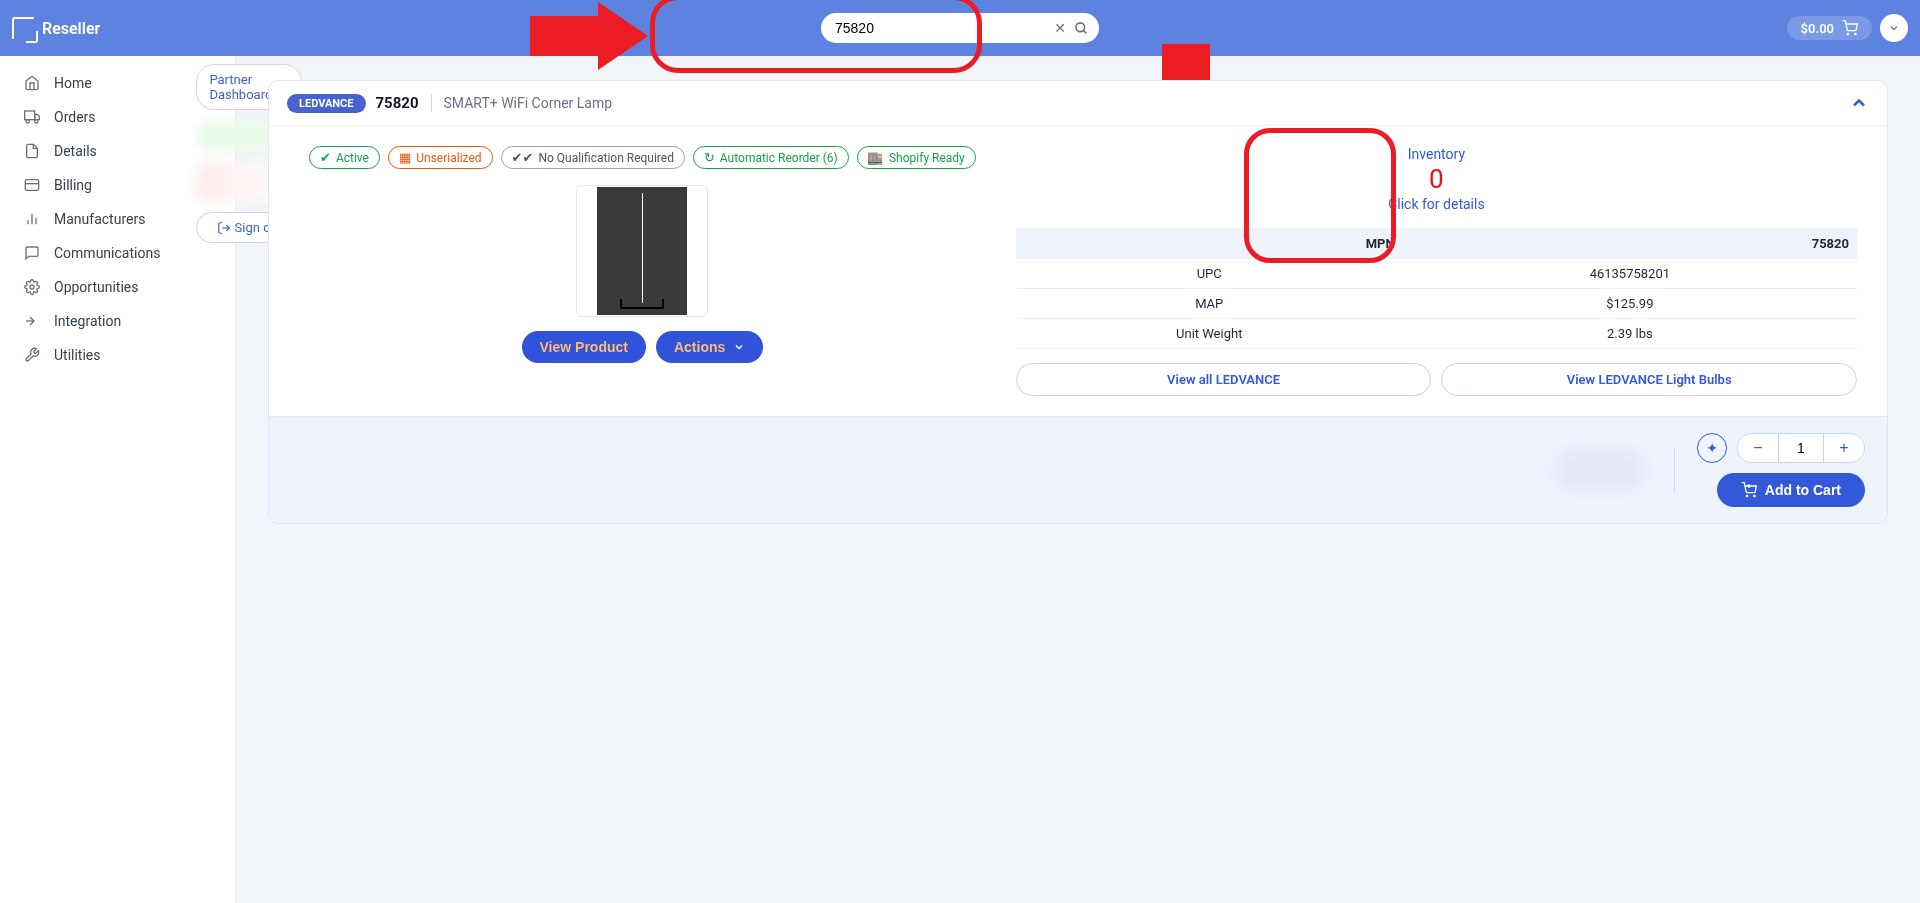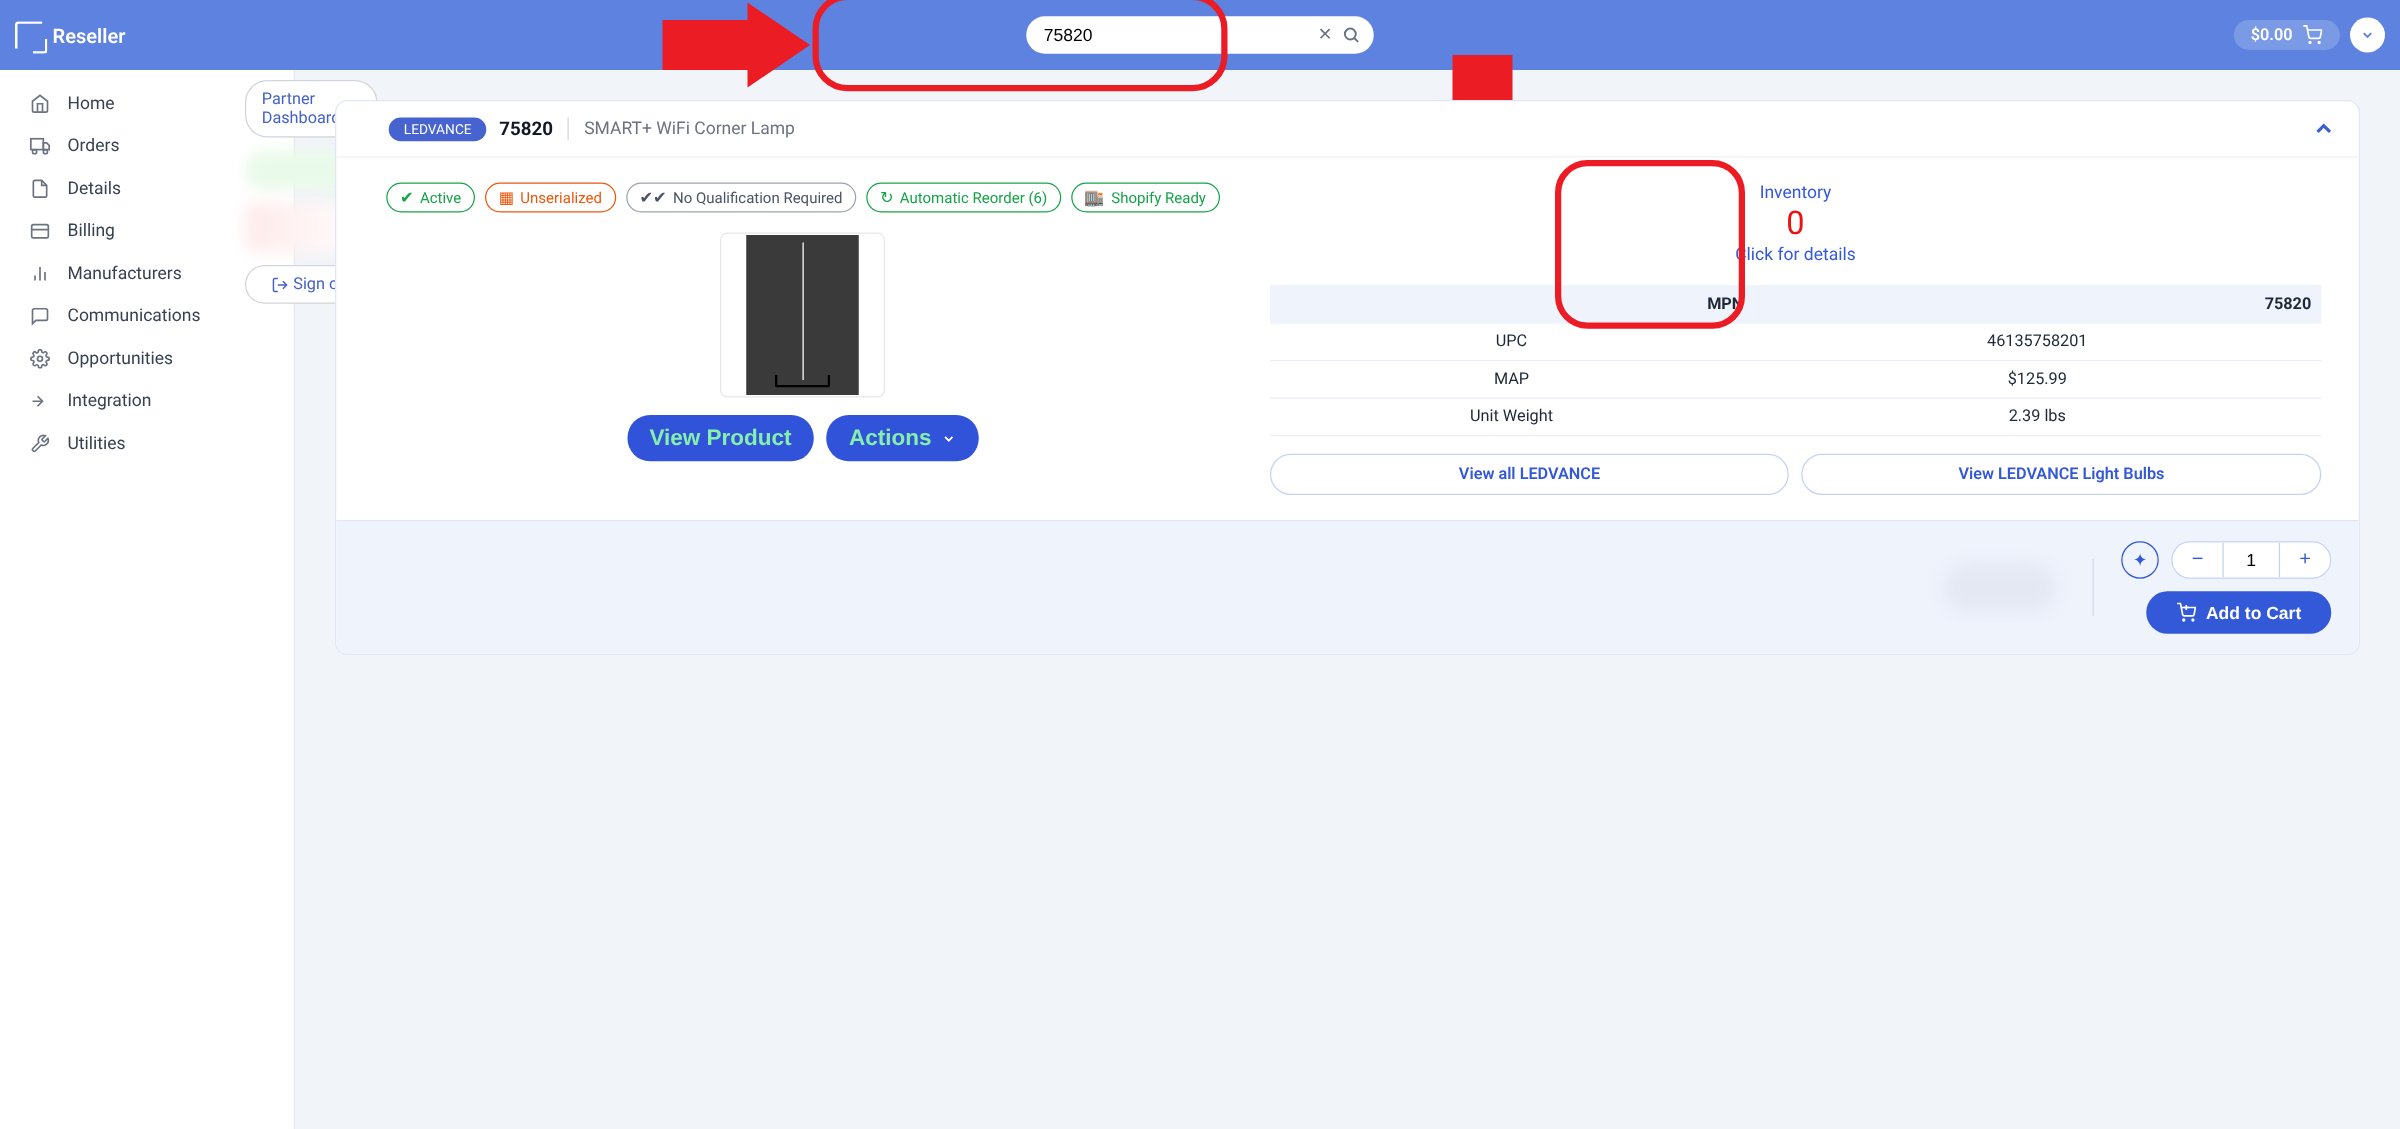--- a/index.html
+++ b/index.html
@@ -26,42 +26,42 @@
   .sidebar-footer { padding:8px 12px 16px 12px; display:flex; flex-direction:column; gap:10px; }
   .pill-btn { border:1px solid #d1d5db; border-radius:18px; padding:7px 12px; background:#fff; display:flex; align-items:center; justify-content:center; gap:4px; font-size:13px; color:#4461c7; cursor:pointer; }
   .blur-box { filter: blur(6px); background: linear-gradient(90deg,#ffeaea,#fff); height:40px; border-radius:10px;}
   .blur-box.green { background:#eafaea; height:32px; border-radius:18px; filter:blur(5px);}
   
   .main { flex:1; padding:24px 32px; }
   .page-title { font-size:28px; font-weight:700; color:#1f2937; margin-bottom:18px; }
   
   .card { background:#fff; border-radius:10px; border:1px solid #e0e6f5; overflow:hidden; }
   .card-header { display:flex; align-items:center; padding:12px 18px; border-bottom:1px solid #eef1f8; position:relative;}
-  .badge-brand { background:#4663d0; color:#fff; font-size:11px; font-weight:400; padding:3px 12px; border-radius:12px; margin-right:10px;margin-left:24px;}
+  .badge-brand { background:#4663d0; color:#fff; font-size:11px; font-weight:700; padding:3px 12px; border-radius:12px; margin-right:10px;}
   .sku { font-weight:700; font-size:15px; color:#111827; }
   .divider { width:1px; height:18px; background:#d1d5db; margin:0 12px;}
   .pname { color:#6b7280; font-size:14px; }
   .collapse-icon { margin-left:auto; color:#3b5fd9; font-size:18px; cursor:pointer; font-weight:bold;}
   
   .card-body { padding:20px 30px 20px 40px; display:flex; gap:40px; }
   .left-col { flex:0 0 auto; display:flex; flex-direction:column; align-items:flex-start; }
   .tag-row { display:flex; gap:8px; flex-wrap:wrap; margin-bottom:16px;}
   .tag { border:1px solid; border-radius:16px; padding:3px 10px; font-size:12px; display:flex; align-items:center; gap:5px;}
   .tag.green { border-color:#16a34a; color:#16a34a;}
   .tag.orange { border-color:#ea580c; color:#ea580c;}
   .tag.gray { border-color:#9ca3af; color:#4b5563;}
   .tag-icon { font-size:13px; }
   
   .img-wrap { width:132px; height:132px; border:1px solid #e5e7eb; border-radius:6px; display:flex; align-items:center; justify-content:center; margin:0 auto; background:#fff;}
   .product-mock { width:90px; height:128px; background:#3a3a3a; position:relative; display:flex; align-items:center; justify-content:center;}
   .product-mock::before { content:''; position:absolute; width:1px; height:110px; background:#fff; top:6px;}
   .product-mock::after { content:''; position:absolute; bottom:6px; width:40px; height:8px; border-bottom:2px solid #000; border-left:2px solid #000; border-right:2px solid #000; transform:skewX(0); border-radius:0 0 2px 2px;}
   
   .btn-row { display:flex; gap:10px; justify-content:center; margin-top:14px;}
-  .btn-primary { background:#3053d9; color:#86efac; border:none; border-radius:18px; padding:8px 18px; font-size:18px; font-weight:600; cursor:pointer; display:flex; align-items:center; gap:8px;}
+  .btn-primary { background:#3053d9; color:#fdba74; border:none; border-radius:18px; padding:8px 18px; font-size:14px; font-weight:600; cursor:pointer; display:flex; align-items:center; gap:8px;}
   
   .right-col { flex:1; }
   .inventory-box { text-align:center; margin-bottom:8px; padding-bottom:8px;}
   .inv-label { color:#3358d8; font-size:14px; }
   .inv-val { color:#e11; font-size:26px; font-weight:400; margin:2px 0;}
   .inv-link { color:#3358d8; font-size:14px; cursor:pointer;}
   
   .specs { width:100%; border-collapse:collapse; }
   .specs thead th { background:#eef3fc; font-weight:700; padding:8px; font-size:13px; text-align:right;}
   .specs td { padding:7px; font-size:13px; text-align:center; border-bottom:1px solid #eaedf5;}

